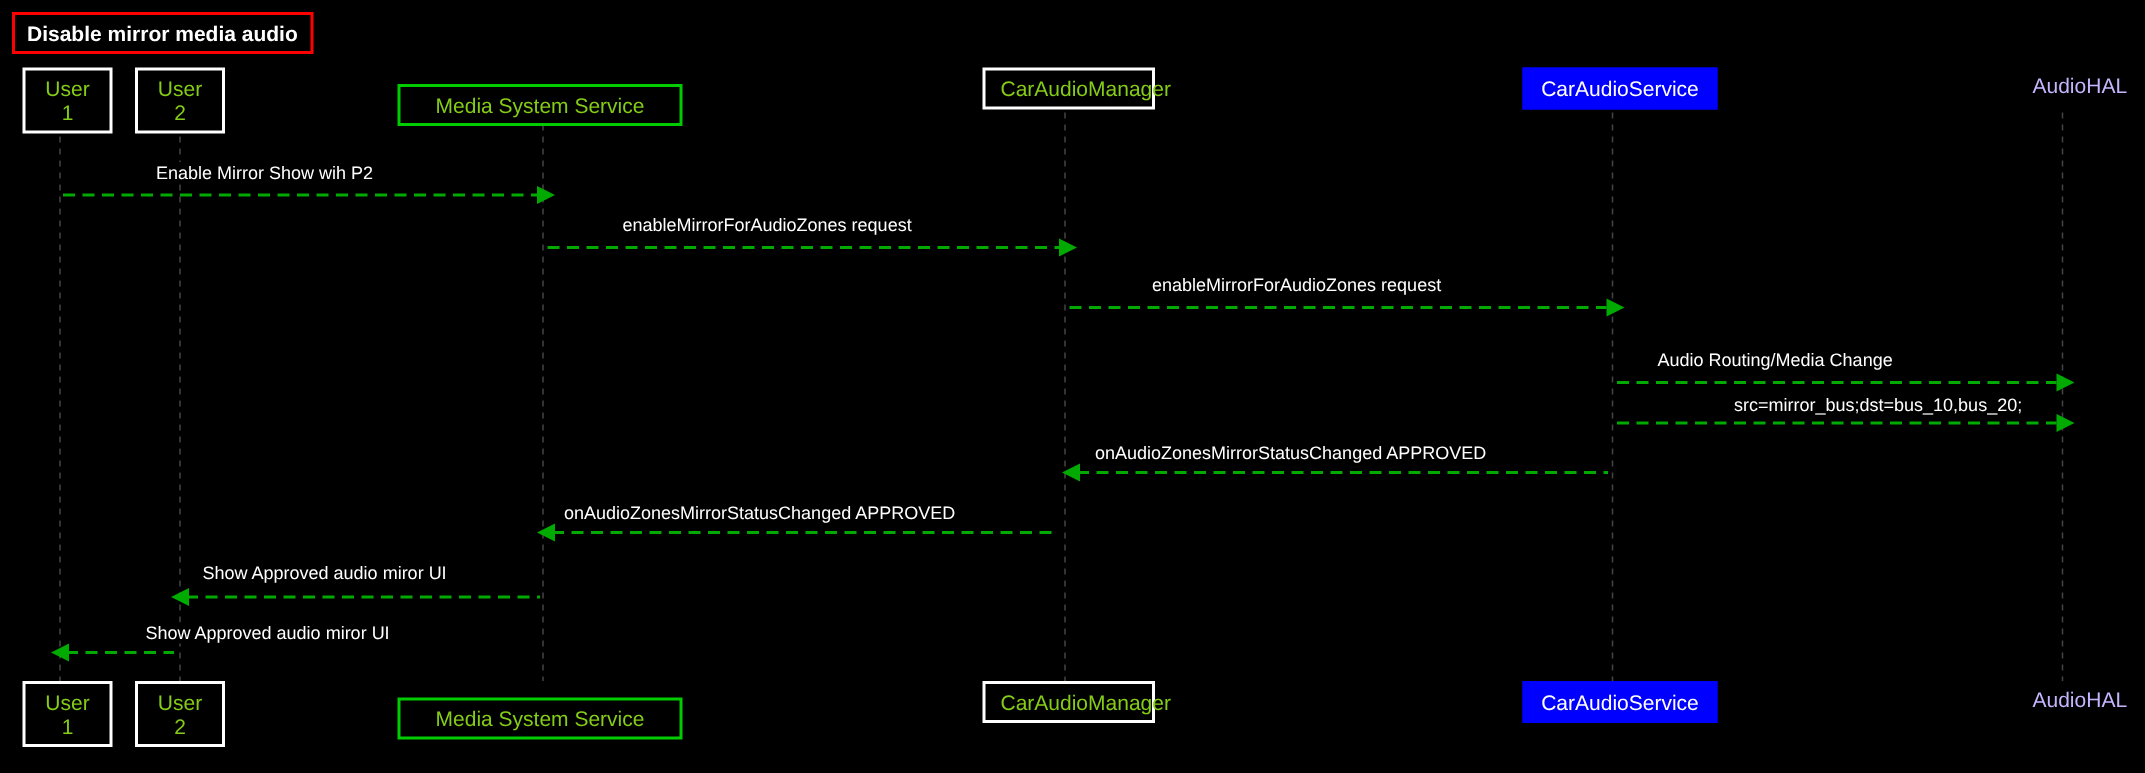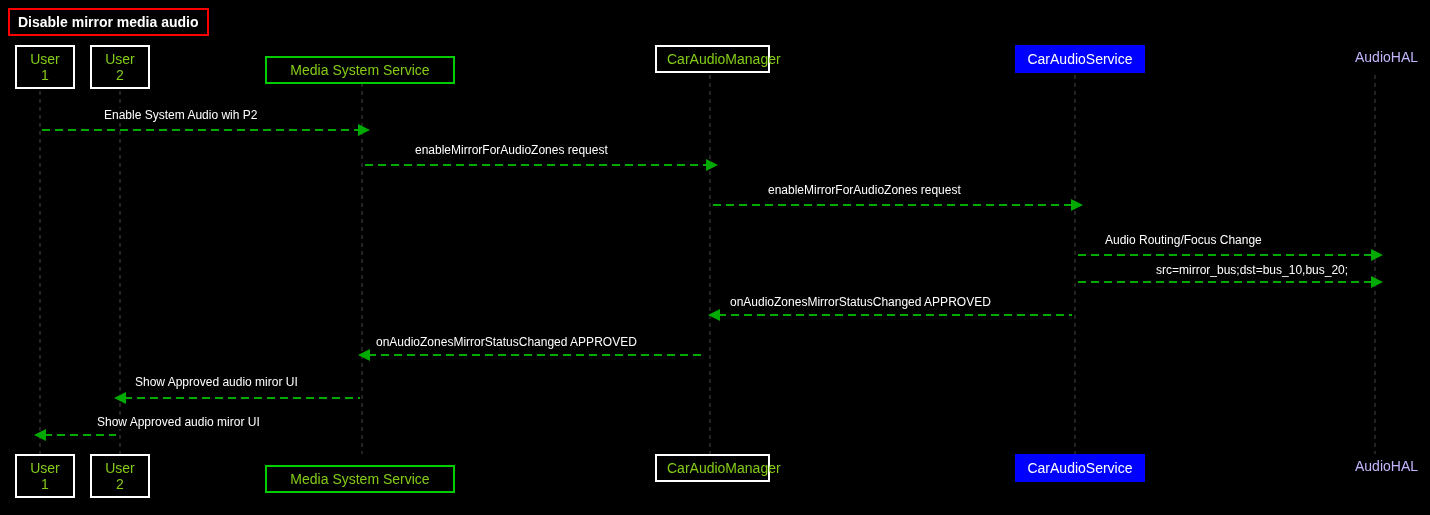--- a/index.html
+++ b/index.html
@@ -114,27 +114,27 @@
 <div class="actor-box" style="top: 45px; left: 90px; width: 60px;">User 2</div>
 
 <div class="actor-box green-border" style="top: 45px; left: 265px; width: 190px;">Media System Service</div>
 
 <div class="actor-box" style="top: 45px; left: 655px; width: 115px;">CarAudioManager</div>
 
 <div class="actor-box blue-bg" style="top: 45px; left: 1015px; width: 130px;">CarAudioService</div>
 
 <div class="actor-box no-border" style="top: 45px; left: 1345px; width: 80px;">AudioHAL</div>
 
-<div class="arrow-label" style="top: 108px; left: 104px;">Enable System Audio wih P2</div>
+<div class="arrow-label" style="top: 108px; left: 104px;">Enable Mirror Show wih P2</div>
 
 <div class="arrow-label" style="top: 143px; left: 415px;">enableMirrorForAudioZones request</div>
 
 <div class="arrow-label" style="top: 183px; left: 768px;">enableMirrorForAudioZones request</div>
 
-<div class="arrow-label" style="top: 233px; left: 1105px;">Audio Routing/Focus Change</div>
+<div class="arrow-label" style="top: 233px; left: 1105px;">Audio Routing/Media Change</div>
 
 <div class="arrow-label" style="top: 263px; left: 1156px;">src=mirror_bus;dst=bus_10,bus_20;</div>
 
 <div class="arrow-label" style="top: 295px; left: 730px;">onAudioZonesMirrorStatusChanged APPROVED</div>
 
 <div class="arrow-label" style="top: 335px; left: 376px;">onAudioZonesMirrorStatusChanged APPROVED</div>
 
 <div class="arrow-label" style="top: 375px; left: 135px;">Show Approved audio miror UI</div>
 
 <div class="arrow-label" style="top: 415px; left: 97px;">Show Approved audio miror UI</div>

